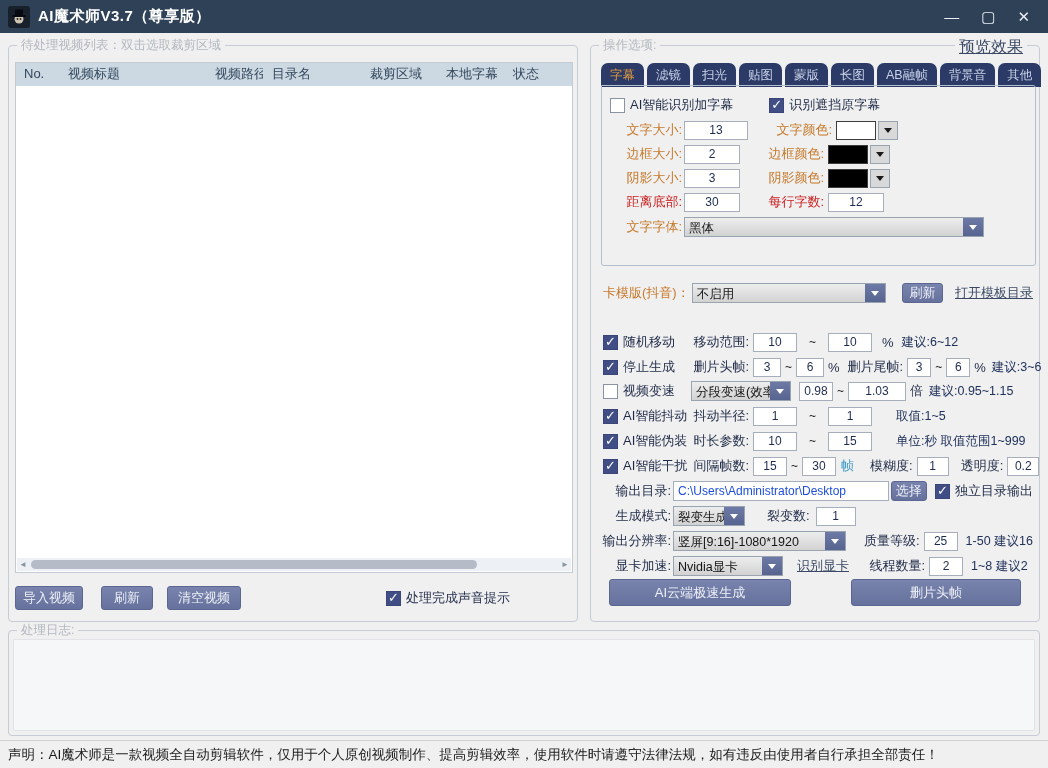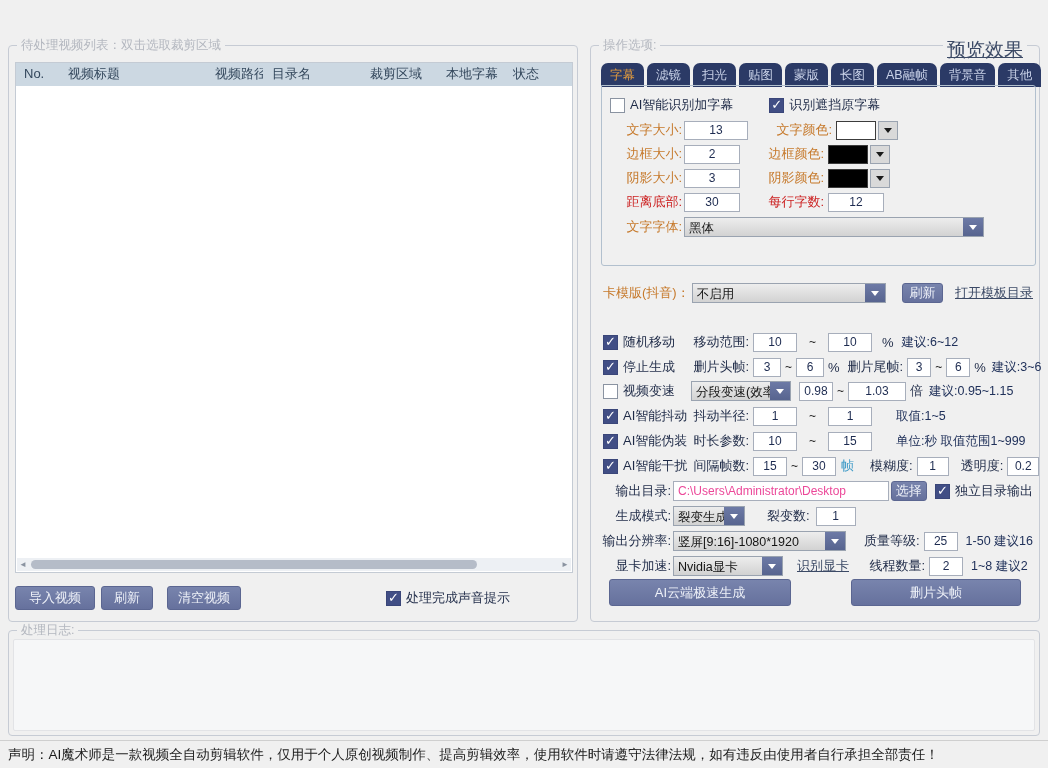--- a/index.html
+++ b/index.html
@@ -13,21 +13,21 @@
   .app-icon { width:22px; height:22px; margin-right:8px; flex:0 0 auto; }
   .title { color:#ffffff; font-size:15px; font-weight:bold; letter-spacing:.5px; }
   .win-controls { margin-left:auto; display:flex; gap:22px; padding-right:10px; }
   .win-controls span { color:#e9eef4; font-size:15px; line-height:33px; cursor:default; }
 
   
   .group { position:absolute; border:1px solid #c6cbd4; border-radius:4px; }
   .legend { position:absolute; top:-9px; left:8px; background:#f0f0f0; padding:0 4px;
             font-size:12.5px; color:#b3b7bf; white-space:nowrap; }
   .legend-right { position:absolute; top:-9px; right:12px; background:#f0f0f0; padding:0 4px;
-            font-size:19px; color:#3c4a66; text-decoration:underline; white-space:nowrap; cursor:pointer; }
+            font-size:16px; color:#3c4a66; text-decoration:underline; white-space:nowrap; cursor:pointer; }
 
   
   .table-wrap { position:absolute; left:6px; top:16px; width:558px; height:511px;
                 background:#ffffff; border:1px solid #c4cbd4; }
   .thead { display:flex; height:36px; background:#ccd8e2; border-bottom:1px solid #b7c3cf; }
   .th { font-size:13px; color:#33475c; line-height:22px; padding-left:8px; overflow:hidden;
         white-space:nowrap; border-right:1px solid transparent; }
   .c0{width:44px;} .c1{width:147px;} .c2{width:57px;} .c3{width:98px;} .c4{width:76px;}
   .c5{width:67px;} .c6{flex:1;}
   .tbody { position:absolute; top:23px; left:0; right:0; bottom:14px; background:#fff; }
@@ -62,21 +62,21 @@
   .prow { position:absolute; left:0; right:4px; height:22px; display:flex; align-items:center; }
   .lbl { font-size:13px; color:#1e2a47; white-space:nowrap; }
   .lbl-o { color:#c6792b; } .lbl-r { color:#cc2222; } .lbl-b { color:#3d9ac7; }
   .l80 { flex:0 0 80px; text-align:right; }
   .l60 { flex:0 0 60px; text-align:right; }
   .l62r { flex:0 0 62px; text-align:right; }
   .fl66 { flex:0 0 66px; }
   .num { height:19px; border:1px solid #a7aebb; background:#fff; text-align:center;
          font-size:12px; font-family:"Liberation Sans",sans-serif; color:#1d2b50; }
   .txt { height:20px; border:1px solid #a7aebb; background:#fff; text-align:left; padding:0 4px;
-         font-size:12px; font-family:"Liberation Sans",sans-serif; color:#ec4899; }
+         font-size:12px; font-family:"Liberation Sans",sans-serif; color:#1d4ed8; }
   .tilde { font-size:12px; color:#222; margin:0 4px; }
   .hint { font-size:12.5px; color:#20315a; white-space:nowrap; }
 
   .combo { display:flex; align-items:stretch; height:20px; border:1px solid #9aa3b0;
            background:linear-gradient(#ededed,#d2d2d2); cursor:pointer; }
   .combo .ct { flex:1; font-size:12.5px; padding:2px 4px 0; color:#141414; overflow:hidden; white-space:nowrap; }
   .combo .ca { width:20px; background:linear-gradient(#6d7aa6,#57648f); display:flex;
                align-items:center; justify-content:center; flex:0 0 20px; }
   .combo .ca::after { content:""; border:4px solid transparent; border-top:5px solid #fff; margin-top:5px; }
   .ccombo { display:flex; align-items:center; }
@@ -97,20 +97,36 @@
                border:1px solid #e2e3e6; border-radius:2px; }
   .statusbar { position:absolute; left:0; right:0; bottom:0; height:28px; background:#f0f0f0;
                border-top:1px solid #cfcfcf; font-size:13.5px; color:#1b1b1b; line-height:27px;
                padding-left:8px; white-space:nowrap; overflow:hidden; }
 </style>
 </head>
 <body>
 
 <div class="window">
 
+  <div class="titlebar">
+    <svg class="app-icon" viewBox="0 0 22 22">
+      <rect x="0" y="0" width="22" height="22" rx="3" fill="#18202b"></rect>
+      <circle cx="11" cy="13" r="4.5" fill="#cfc3b1"></circle>
+      <rect x="4.5" y="9" width="13" height="2" fill="#070a0e"></rect>
+      <rect x="7" y="3.5" width="8" height="6" rx="1" fill="#070a0e"></rect>
+      <circle cx="9.5" cy="13" r="0.9" fill="#222"></circle>
+      <circle cx="12.5" cy="13" r="0.9" fill="#222"></circle>
+    </svg>
+    <div class="title">AI魔术师V3.7（尊享版）</div>
+    <div class="win-controls">
+      <span>—</span>
+      <span>▢</span>
+      <span>✕</span>
+    </div>
+  </div>
 
   <div class="group" style="left:8px; top:45px; width:570px; height:577px;">
     <span class="legend">待处理视频列表：双击选取裁剪区域</span>
 
     <div class="table-wrap">
       <div class="thead">
         <span class="th c0">No.</span>
         <span class="th c1">视频标题</span>
         <span class="th c2">视频路径</span>
         <span class="th c3">目录名</span>
@@ -119,21 +135,21 @@
         <span class="th c6">状态</span>
       </div>
       <div class="tbody"></div>
       <div class="hscroll">
         <span class="hs-arrow hs-left">◄</span>
         <span class="hs-thumb"></span>
         <span class="hs-arrow hs-right">►</span>
       </div>
     </div>
 
-    <div class="btn lbtn" style="left:6px; width:80px;">导入视频</div>
+    <div class="btn lbtn" style="left:6px; width:68px;">导入视频</div>
     <div class="btn lbtn" style="left:92px; width:52px;">刷新</div>
     <div class="btn lbtn" style="left:158px; width:74px;">清空视频</div>
     <div class="cbrow" style="position:absolute; left:377px; top:543px;">
       <span class="cb on"></span>
       <span class="cbl">处理完成声音提示</span>
     </div>
   </div>
 
   <div class="group" style="left:590px; top:45px; width:450px; height:577px;">
     <span class="legend">操作选项:</span>

